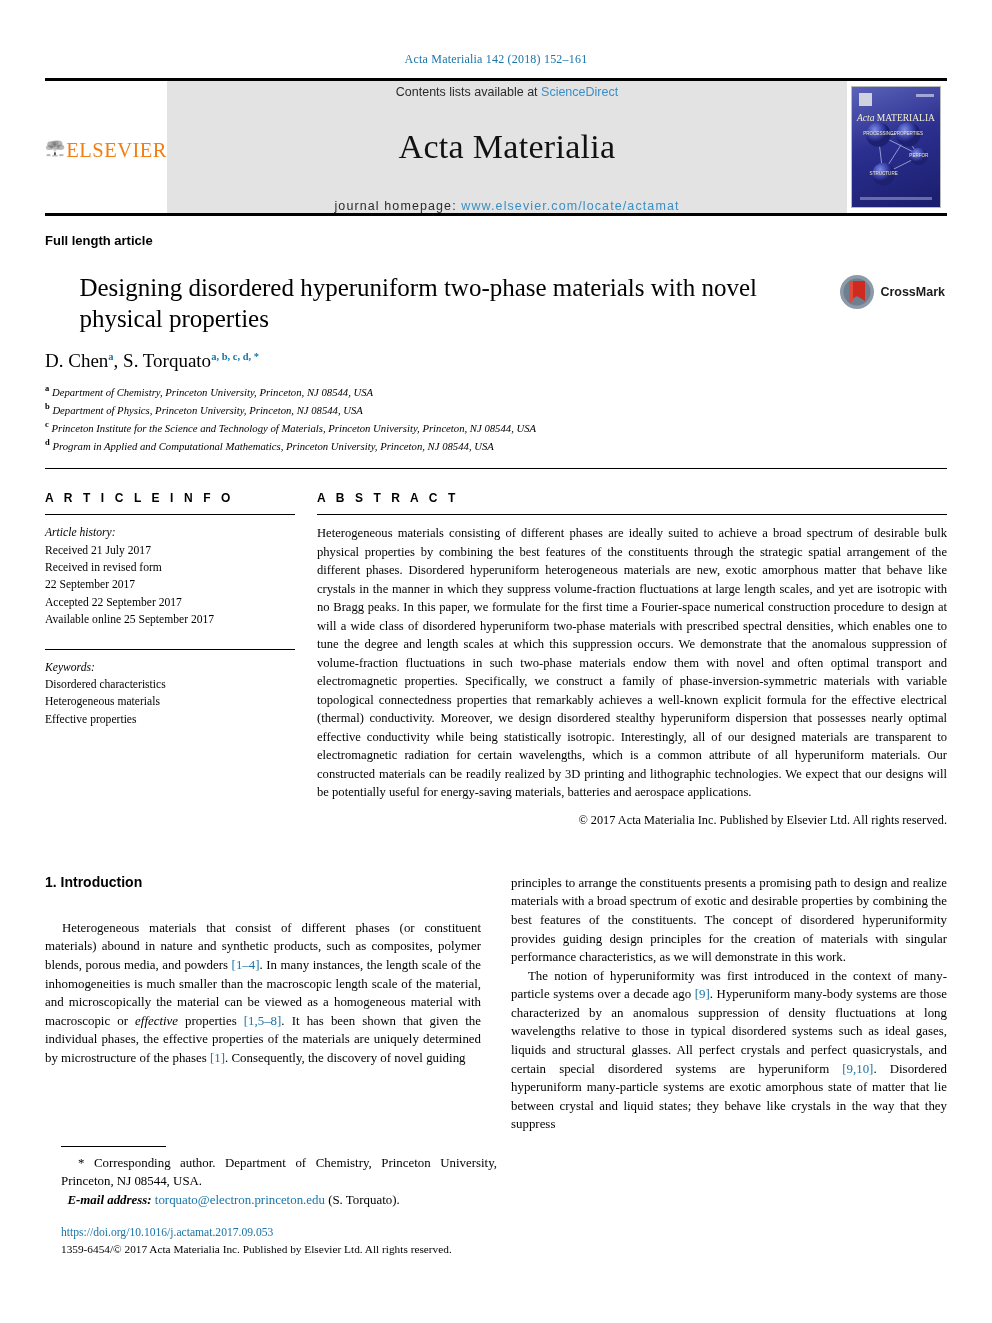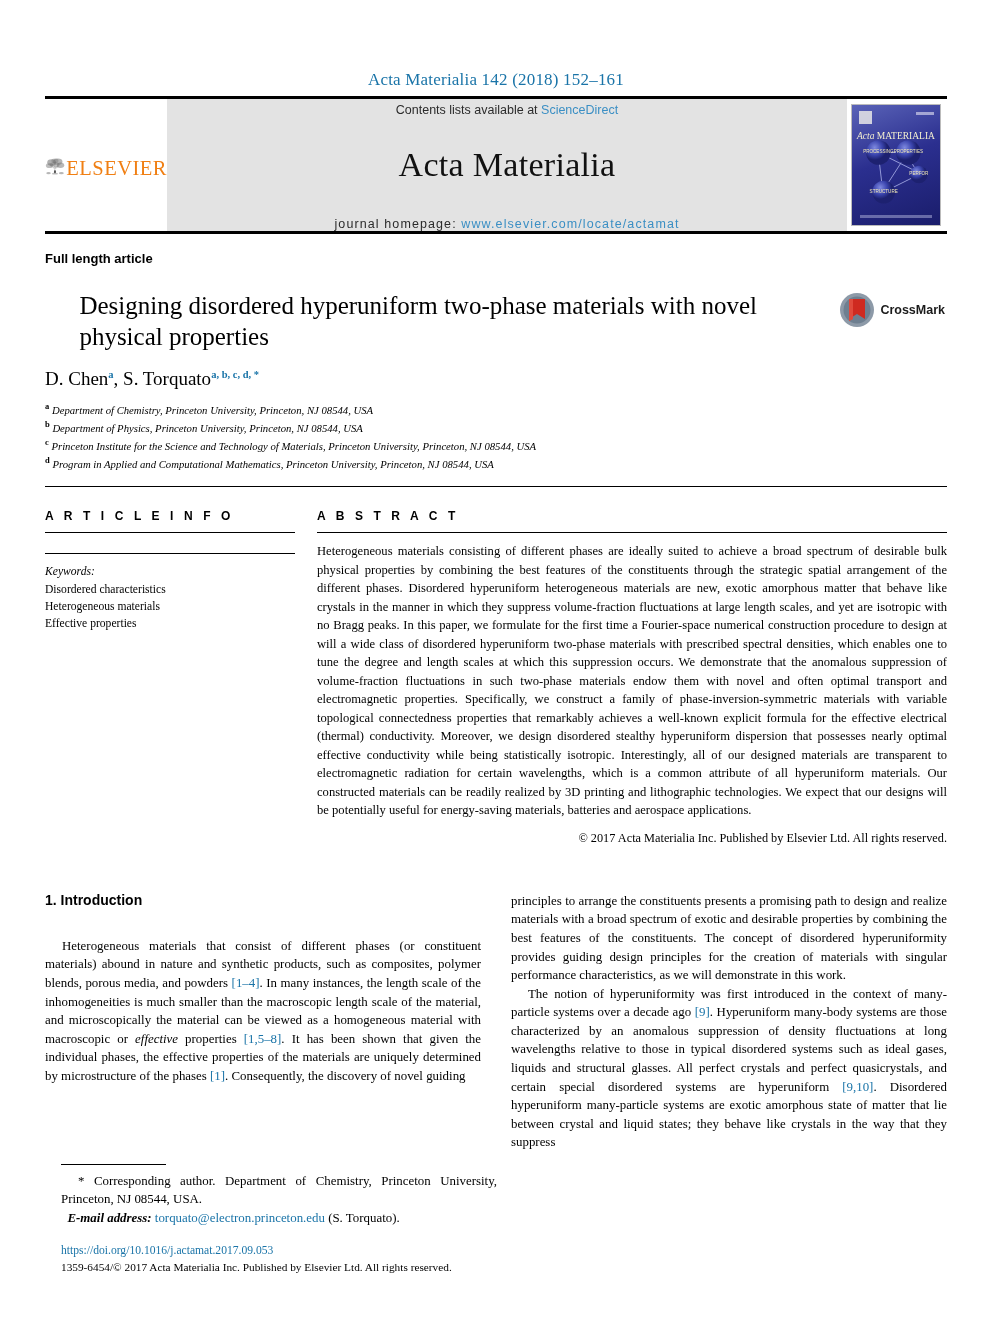--- a/index.html
+++ b/index.html
@@ -19,24 +19,24 @@
     position: relative;
     width: 992px;
     height: 1323px;
     box-sizing: border-box;
     padding: 0 45px;
   }
 
   
   .running-head {
     text-align: center;
-    font-size: 17px;
+    font-size: 12px;
     color: #1a74a8;
     letter-spacing: .2px;
-    padding-top: 70px;
+    padding-top: 52px;
     height: 18px;
   }
 
   
   .masthead {
     margin-top: 8px;
     border-top: 3px solid #000;
     border-bottom: 3px solid #000;
     height: 132px;
     display: flex;
@@ -407,20 +407,28 @@
     <div><sup>d</sup> <span>Program in Applied and Computational Mathematics, Princeton University, Princeton, NJ 08544, USA</span></div>
   </div>
 
   <div class="rule-strong"></div>
 
   <div class="info-abstract">
 
     <div class="col-info">
       <div class="sec-label">A R T I C L E  I N F O</div>
       <div class="thin-rule"></div>
+      <div class="info-block">
+        <div class="ital">Article history:</div>
+        <div>Received 21 July 2017</div>
+        <div>Received in revised form</div>
+        <div>22 September 2017</div>
+        <div>Accepted 22 September 2017</div>
+        <div>Available online 25 September 2017</div>
+      </div>
       <div class="thin-rule" style="margin-top:20px"></div>
       <div class="info-block keywords-block">
         <div class="ital">Keywords:</div>
         <div>Disordered characteristics</div>
         <div>Heterogeneous materials</div>
         <div>Effective properties</div>
       </div>
     </div>
 
     <div class="col-abstract">

